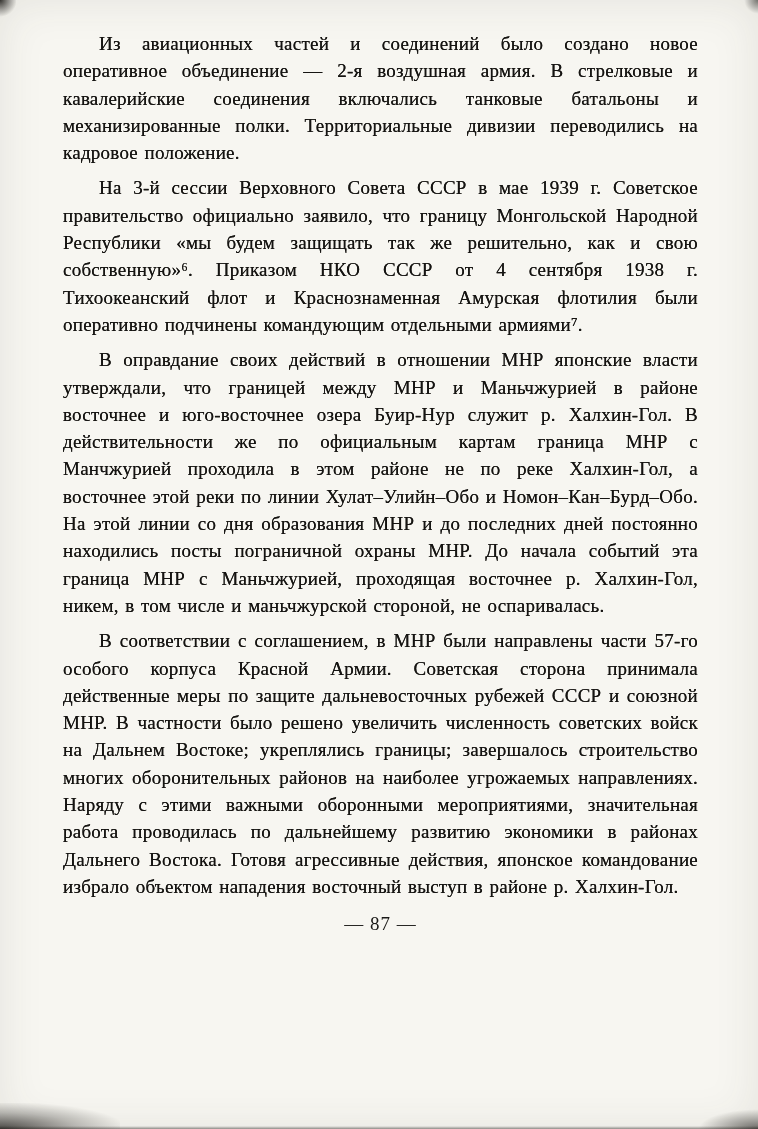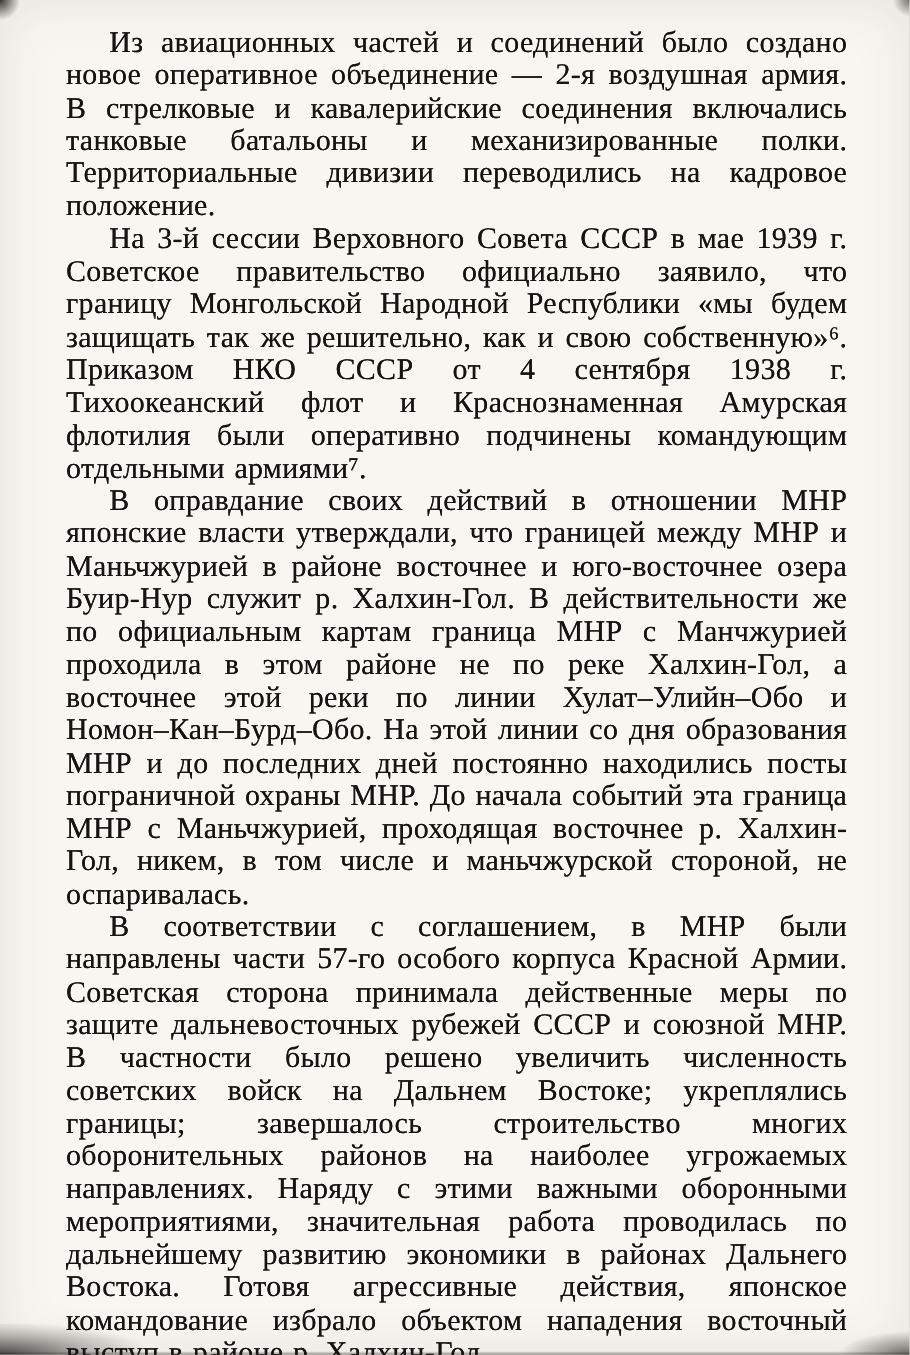--- a/index.html
+++ b/index.html
@@ -20,24 +20,24 @@
     background: #f7f6f1;
     box-shadow: inset 0 0 45px rgba(60,55,45,0.10);
   }
   .text-block {
     position: absolute;
     left: 55px;
     right: 52px;
     top: 22px;
   }
   .paragraph {
-    margin: 0;
+    margin: 8px;
     text-align: justify;
     text-indent: 36px;
-    font-size: 25px;
+    font-size: 19px;
     line-height: 27.3px;
     letter-spacing: 0.25px;
     word-spacing: 1.5px;
     color: #151412;
     font-weight: 500;
     text-shadow: 0 0 0.4px #2a2722;
   }
   .page-number {
     margin-top: 13px;
     text-align: center;
@@ -75,20 +75,21 @@
 </head>
 <body>
 
 <div class="page">
 
   <div class="text-block">
     <p class="paragraph">Из авиационных частей и соединений было создано новое оперативное объединение — 2-я воздушная армия. В стрелковые и кавалерийские соединения включались танковые батальоны и механизированные полки. Территориальные дивизии переводились на кадровое положение.</p>
     <p class="paragraph">На 3-й сессии Верховного Совета СССР в мае 1939 г. Советское правительство официально заявило, что границу Монгольской Народной Республики «мы будем защищать так же решительно, как и свою собственную»⁶. Приказом НКО СССР от 4 сентября 1938 г. Тихоокеанский флот и Краснознаменная Амурская флотилия были оперативно подчинены командующим отдельными армиями⁷.</p>
     <p class="paragraph">В оправдание своих действий в отношении МНР японские власти утверждали, что границей между МНР и Маньчжурией в районе восточнее и юго-восточнее озера Буир-Нур служит р. Халхин-Гол. В действительности же по официальным картам граница МНР с Манчжурией проходила в этом районе не по реке Халхин-Гол, а восточнее этой реки по линии Хулат–Улийн–Обо и Номон–Кан–Бурд–Обо. На этой линии со дня образования МНР и до последних дней постоянно находились посты пограничной охраны МНР. До начала событий эта граница МНР с Маньчжурией, проходящая восточнее р. Халхин-Гол, никем, в том числе и маньчжурской стороной, не оспаривалась.</p>
     <p class="paragraph">В соответствии с соглашением, в МНР были направлены части 57-го особого корпуса Красной Армии. Советская сторона принимала действенные меры по защите дальневосточных рубежей СССР и союзной МНР. В частности было решено увеличить численность советских войск на Дальнем Востоке; укреплялись границы; завершалось строительство многих оборонительных районов на наиболее угрожаемых направлениях. Наряду с этими важными оборонными мероприятиями, значительная работа проводилась по дальнейшему развитию экономики в районах Дальнего Востока. Готовя агрессивные действия, японское командование избрало объектом нападения восточный выступ в районе р. Халхин-Гол.</p>
+    <div class="page-number">— 87 —</div>
   </div>
 
   <div class="artifact top-left"></div>
   <div class="artifact top-right"></div>
   <div class="artifact bottom-left"></div>
   <div class="artifact bottom-right"></div>
   <div class="artifact bottom-edge"></div>
 
 </div>
 

